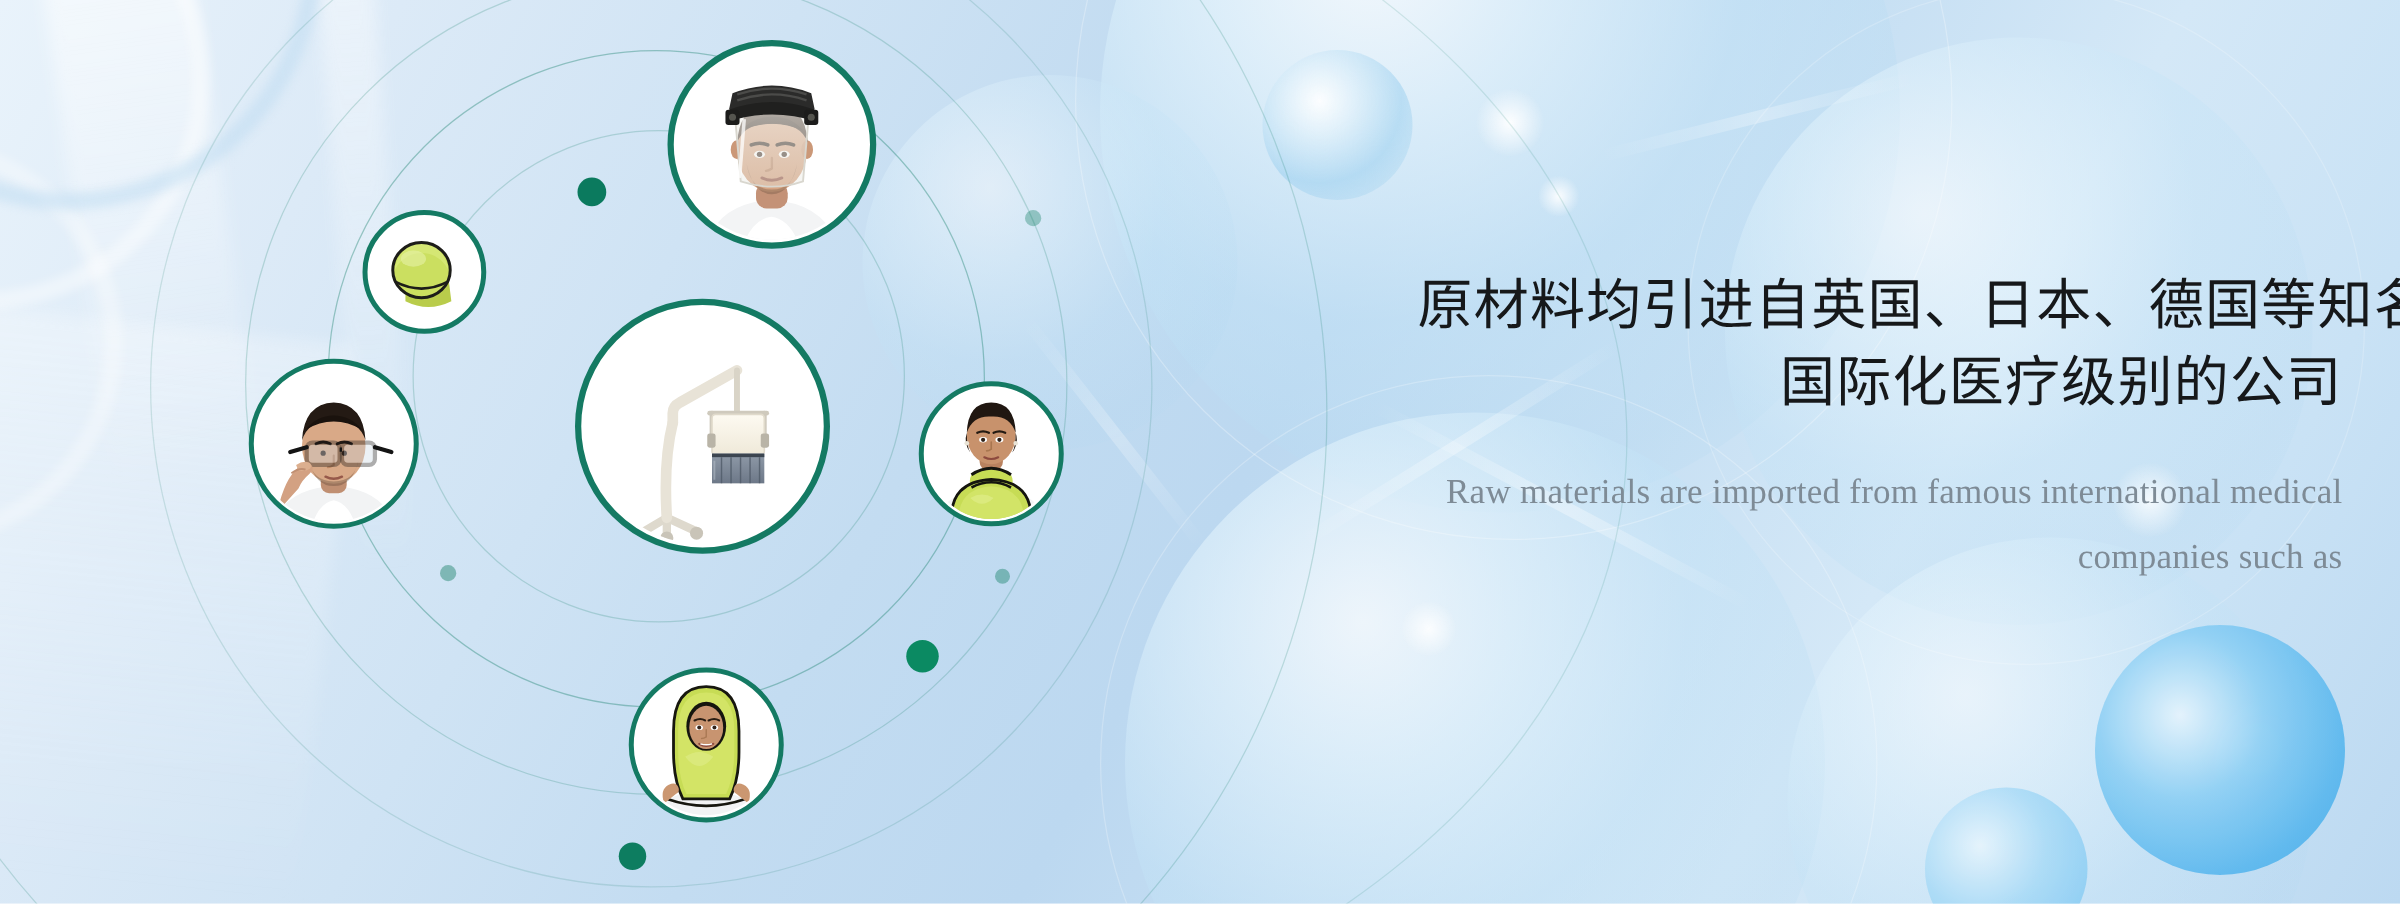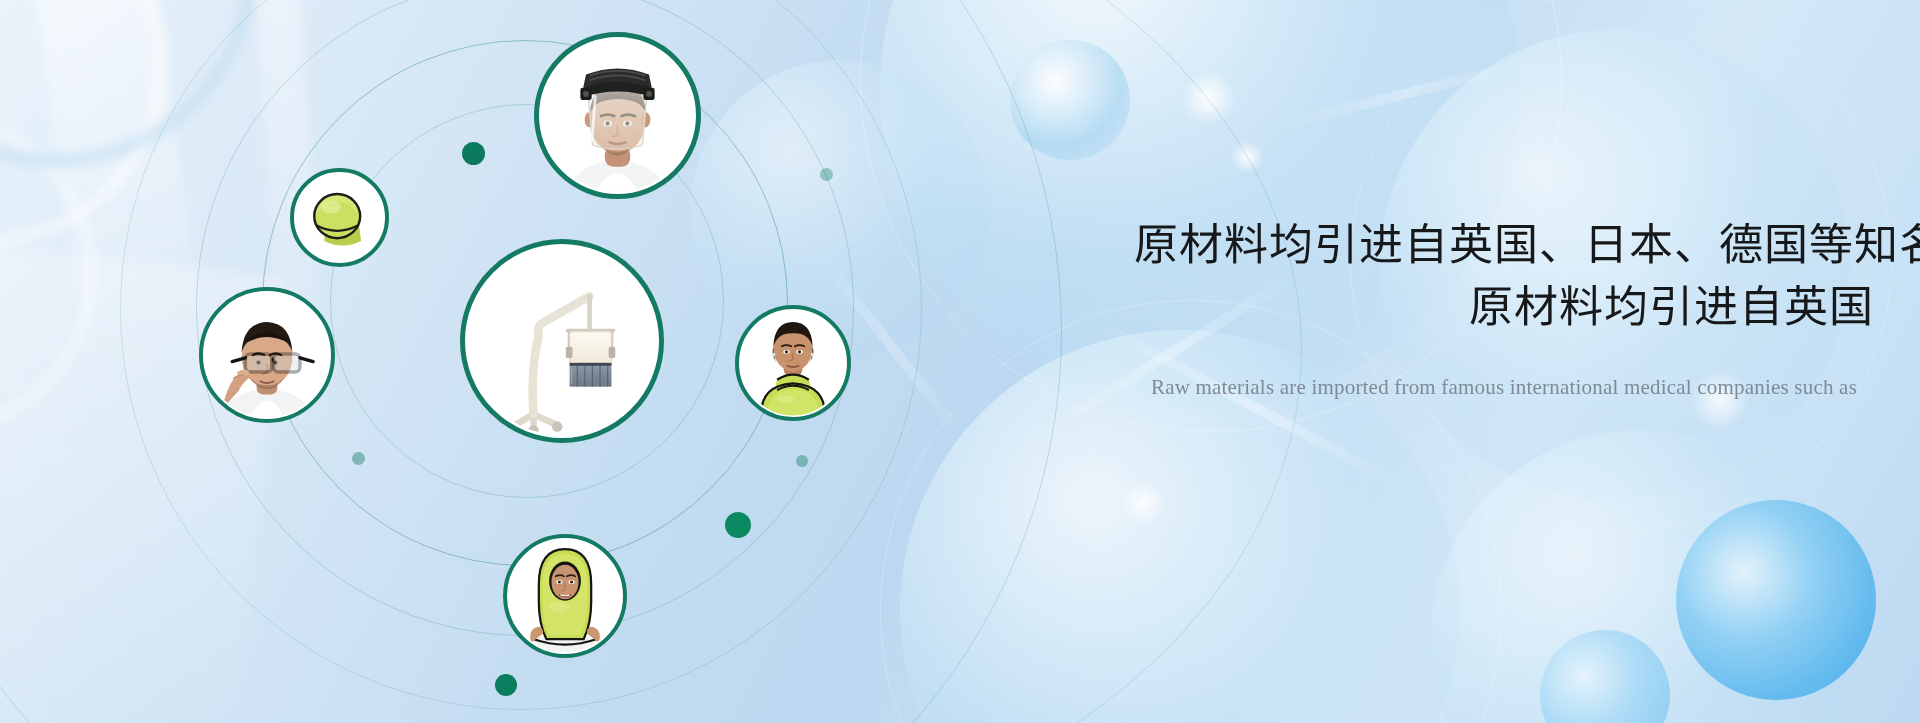--- a/index.html
+++ b/index.html
@@ -112,25 +112,24 @@
     line-height:1.42;
     letter-spacing:1px;
     font-weight:400;
     color:#16181a;
     margin:0;
     white-space:nowrap;
   }
   .sub-en {
     margin:0;
     font-family:"Liberation Serif","DejaVu Serif",serif;
-    font-size:21px;
+    font-size:28px;
     line-height:1.85;
     color:#7e8b96;
     letter-spacing:.2px;
-    text-align:center;
   }
 </style>
 </head>
 <body>
 
 <div id="banner">
 
   <div class="bg-layer">
 
     <div class="streak" style="left:60px;top:-40px;width:120px;height:420px;transform:rotate(-8deg);"></div>
@@ -438,20 +437,20 @@
         <path d="M26 112 q-4 -12 4 -16 q6 -3 8 2 q2 4 -2 6" fill="#cb9771"></path>
         <path d="M98 112 q4 -12 -4 -16 q-6 -3 -8 2 q-2 4 2 6" fill="#cb9771"></path>
 
         <path d="M44 72 q12 -8 24 0 q-12 16 -24 0z" fill="#e8f3a3" opacity=".35"></path>
       </g>
     </svg>
   </div>
 
   <div class="copy" style="right:46px;top:214px;">
     <h2 class="headline-1">原材料均引进自英国、日本、德国等知名</h2>
-    <h2 class="headline-2">原材料均引进自英国</h2>
+    <h2 class="headline-2">国际化医疗级别的公司</h2>
   </div>
 
   <div class="copy" style="right:46px;top:368px;width:740px;">
     <p class="sub-en">Raw materials are imported from famous international medical companies such as</p>
   </div>
 
 </div>
 
 </body></html>

